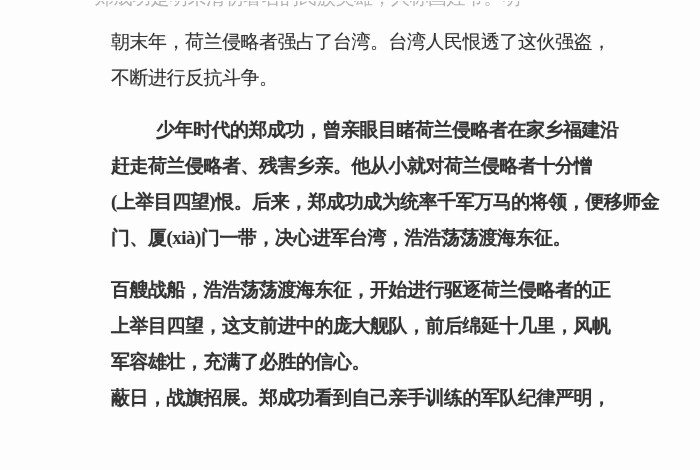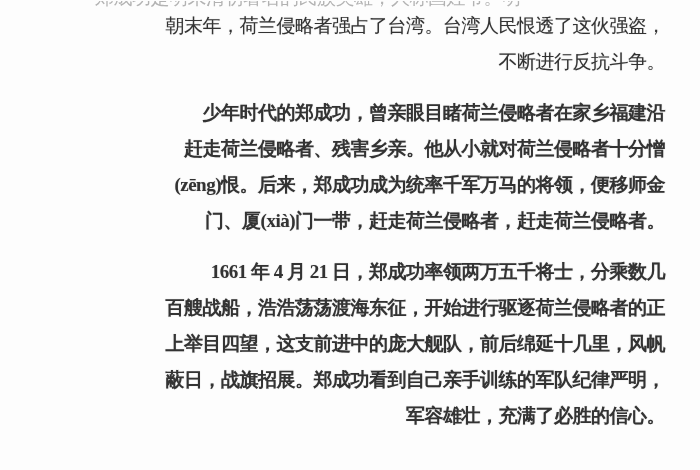--- a/index.html
+++ b/index.html
@@ -48,22 +48,21 @@
     top: -21px;
     height: 36px;
     line-height: 36px;
     font-size: 19px;
     letter-spacing: -0.5px;
     white-space: nowrap;
     color: #b3b3b3;
     filter: blur(0.6px);
   }
   .para {
-    margin: 0;
-    text-align: right;
+    margin: 16px;
   }
   .para.gap {
     margin-top: 15px;
     font-weight: bold;
   }
 </style>
 </head>
 <body>
 
 <div class="page">
@@ -74,26 +73,25 @@
     </div>
 
     <div class="para">
       <div class="line">朝末年，荷兰侵略者强占了台湾。台湾人民恨透了这伙强盗，</div>
       <div class="line">不断进行反抗斗争。</div>
     </div>
 
     <div class="para gap">
       <div class="line indent">少年时代的郑成功，曾亲眼目睹荷兰侵略者在家乡福建沿</div>
       <div class="line">赶走荷兰侵略者、残害乡亲。他从小就对荷兰侵略者十分憎</div>
-      <div class="line">(zēng)恨。后来，郑成功成为统率千军万马的将领，便移师金</div>
-      <div class="line">门、厦(xià)门一带，赶走荷兰侵略者，赶走荷兰侵略者。</div>
+      <div class="line">(上举目四望)恨。后来，郑成功成为统率千军万马的将领，便移师金</div>
+      <div class="line">门、厦(xià)门一带，决心进军台湾，浩浩荡荡渡海东征。</div>
     </div>
 
     <div class="para gap">
-      <div class="line indent">1661 年 4 月 21 日，郑成功率领两万五千将士，分乘数几</div>
       <div class="line">百艘战船，浩浩荡荡渡海东征，开始进行驱逐荷兰侵略者的正</div>
       <div class="line">上举目四望，这支前进中的庞大舰队，前后绵延十几里，风帆</div>
+      <div class="line">军容雄壮，充满了必胜的信心。</div>
       <div class="line">蔽日，战旗招展。郑成功看到自己亲手训练的军队纪律严明，</div>
-      <div class="line">军容雄壮，充满了必胜的信心。</div>
     </div>
 
   </div>
 </div>
 
 </body></html>

